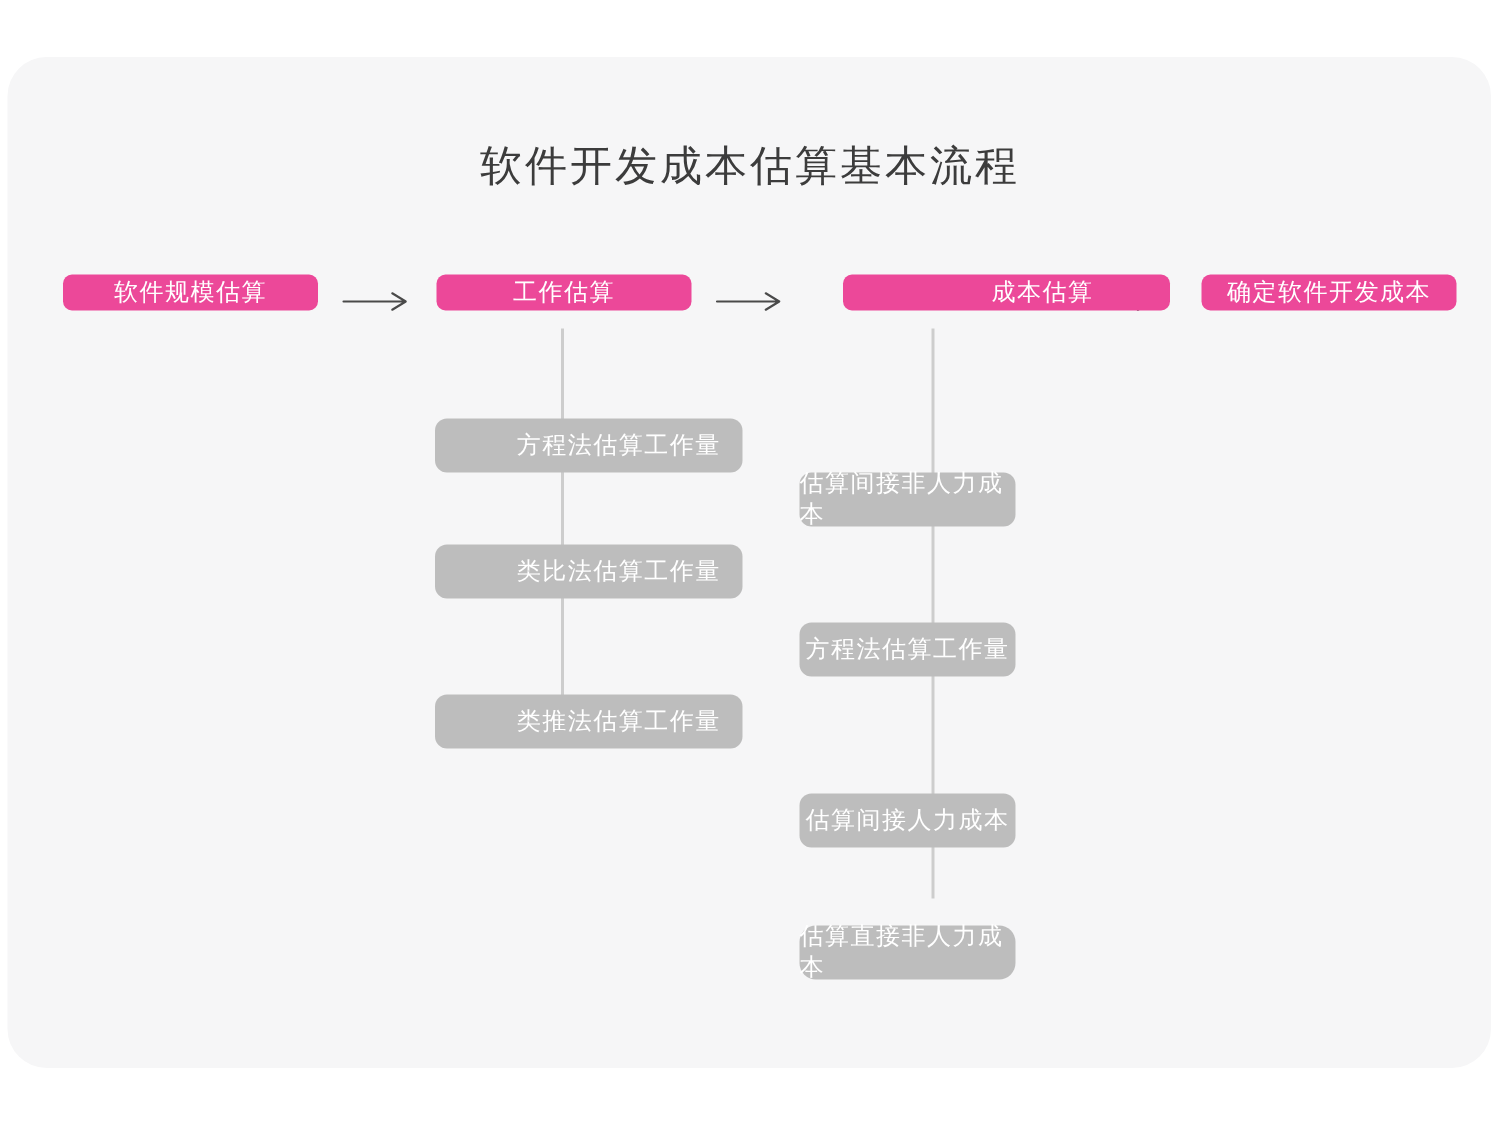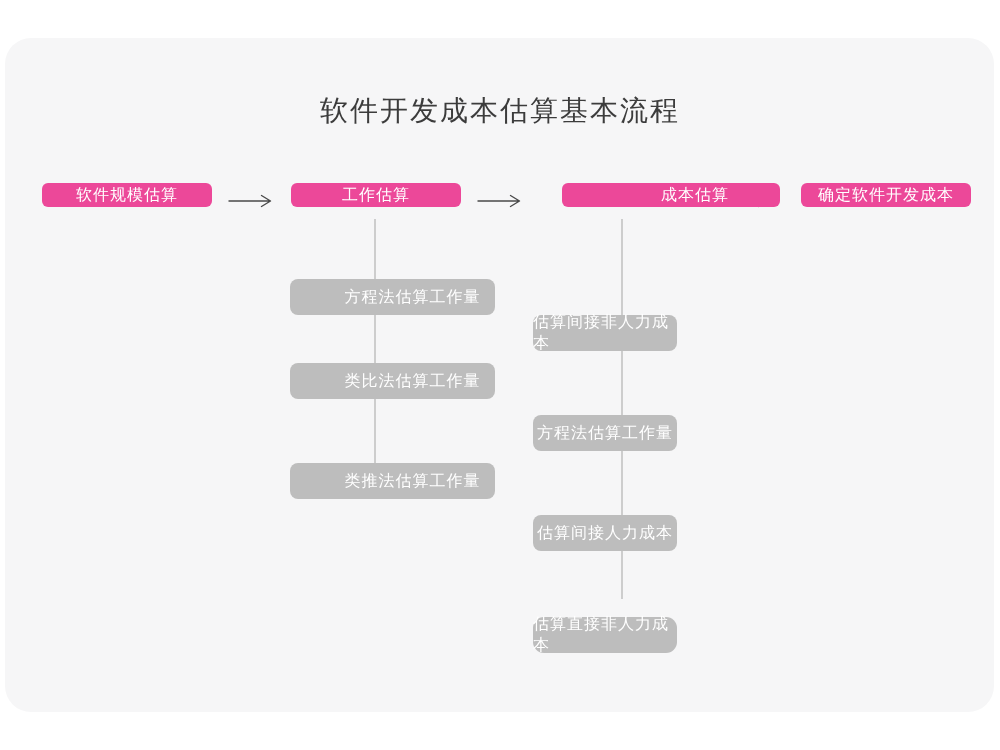--- a/index.html
+++ b/index.html
@@ -24,21 +24,21 @@
   }
   .s1{left:42px;} .s2{left:291px;} .s3{left:562px;padding-left:48px;} .s4{left:787px;margin-left:14px;}
   .substep{
     position:absolute;height:36px;background:#bdbdbd;border-radius:8px;
     color:#ffffff;display:flex;align-items:center;justify-content:center;
     font-size:16px;letter-spacing:1px;z-index:2;
   }
   .w{left:290px;width:165px;padding-left:40px;}
   .c{left:533px;width:144px;margin-top:36px;}
   .w1{top:279px;} .w2{top:363px;} .w3{top:463px;}
-  .c1{top:279px;} .c2{top:379px;} .c3{top:479px;} .c4{top:581px;border-radius:11px;}
+  .c1{top:279px;} .c2{top:379px;} .c3{top:493px;} .c4{top:581px;border-radius:11px;}
   .connector{
     position:absolute;width:2px;background:#cdcdcd;z-index:1;
   }
   .conn-work{left:374px;top:219px;height:278px;}
   .conn-cost{left:621px;top:219px;height:380px;}
   .arrow{position:absolute;top:194px;z-index:1;}
   .a1{left:228px;} .a2{left:477px;} .a3{left:725px;}
 </style>
 </head>
 <body>

